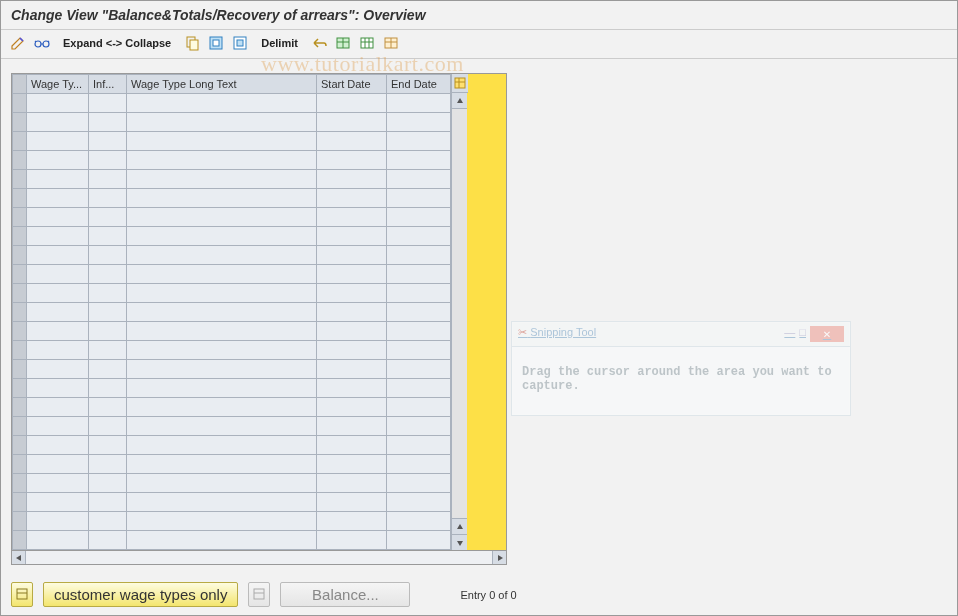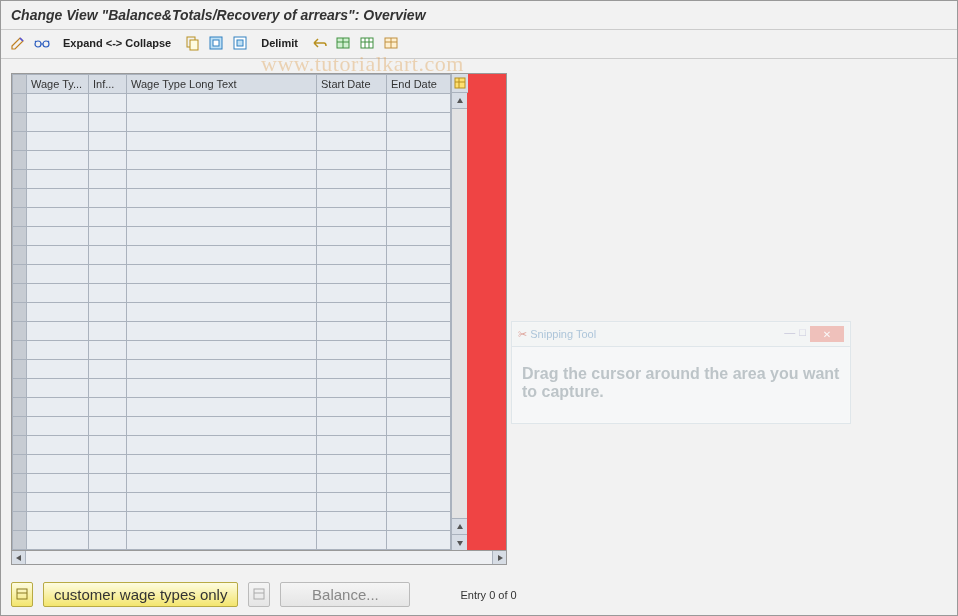--- a/index.html
+++ b/index.html
@@ -44,21 +44,21 @@
     font-weight: bold;
   }
   .content-area {
     padding: 14px 0 0 10px;
     position: relative;
   }
   .table-wrap {
     display: flex;
     border: 1px solid #999;
     width: 496px;
-    background: #ef4444;
+    background: #fde047;
   }
   .grid {
     border-collapse: collapse;
     table-layout: fixed;
   }
   .grid th, .grid td {
     border: 1px solid #aab2bd;
     height: 19px;
     padding: 0 4px;
     font-size: 11px;
@@ -133,31 +133,33 @@
     position:absolute;
     left: 510px; top: 320px;
     width: 340px;
     background: rgba(245,250,252,0.55);
     border: 1px solid rgba(180,200,210,0.5);
     box-shadow: 0 0 0 1px rgba(255,255,255,0.3) inset;
     pointer-events:none;
     opacity:0.6;
   }
   .ghost-dialog .gh-title {
-    display:flex; justify-content:space-between; align-items:center;
+    display:flex; justify-content:space-between; 
     padding:4px 6px;
     font-size:11px; color:#7fa8c9;
     border-bottom:1px solid rgba(180,200,210,0.5);
+    text-decoration:underline;
   }
   .ghost-dialog .gh-title .gh-right { display:flex; gap:4px;}
   .ghost-dialog .gh-close { width:34px; height:16px; background:rgba(232,89,71,0.55); display:flex;align-items:center;justify-content:center;color:#fff;font-size:10px;}
   .ghost-dialog .gh-body {
     padding:18px 10px 22px 10px;
-    font-size:16px; color:#9aa7ad; font-weight:bold;
+    font-size:12px; color:#9aa7ad; font-weight:bold;
     background:rgba(252,254,255,0.6);
+    font-family:Liberation Mono, monospace;
   }
   svg { display:block; }
 </style>
 </head>
 <body>
 
 <div class="title-bar">Change View "Balance&amp;Totals/Recovery of arrears": Overview</div>
 <div class="divider"></div>
 
 <div class="toolbar">

